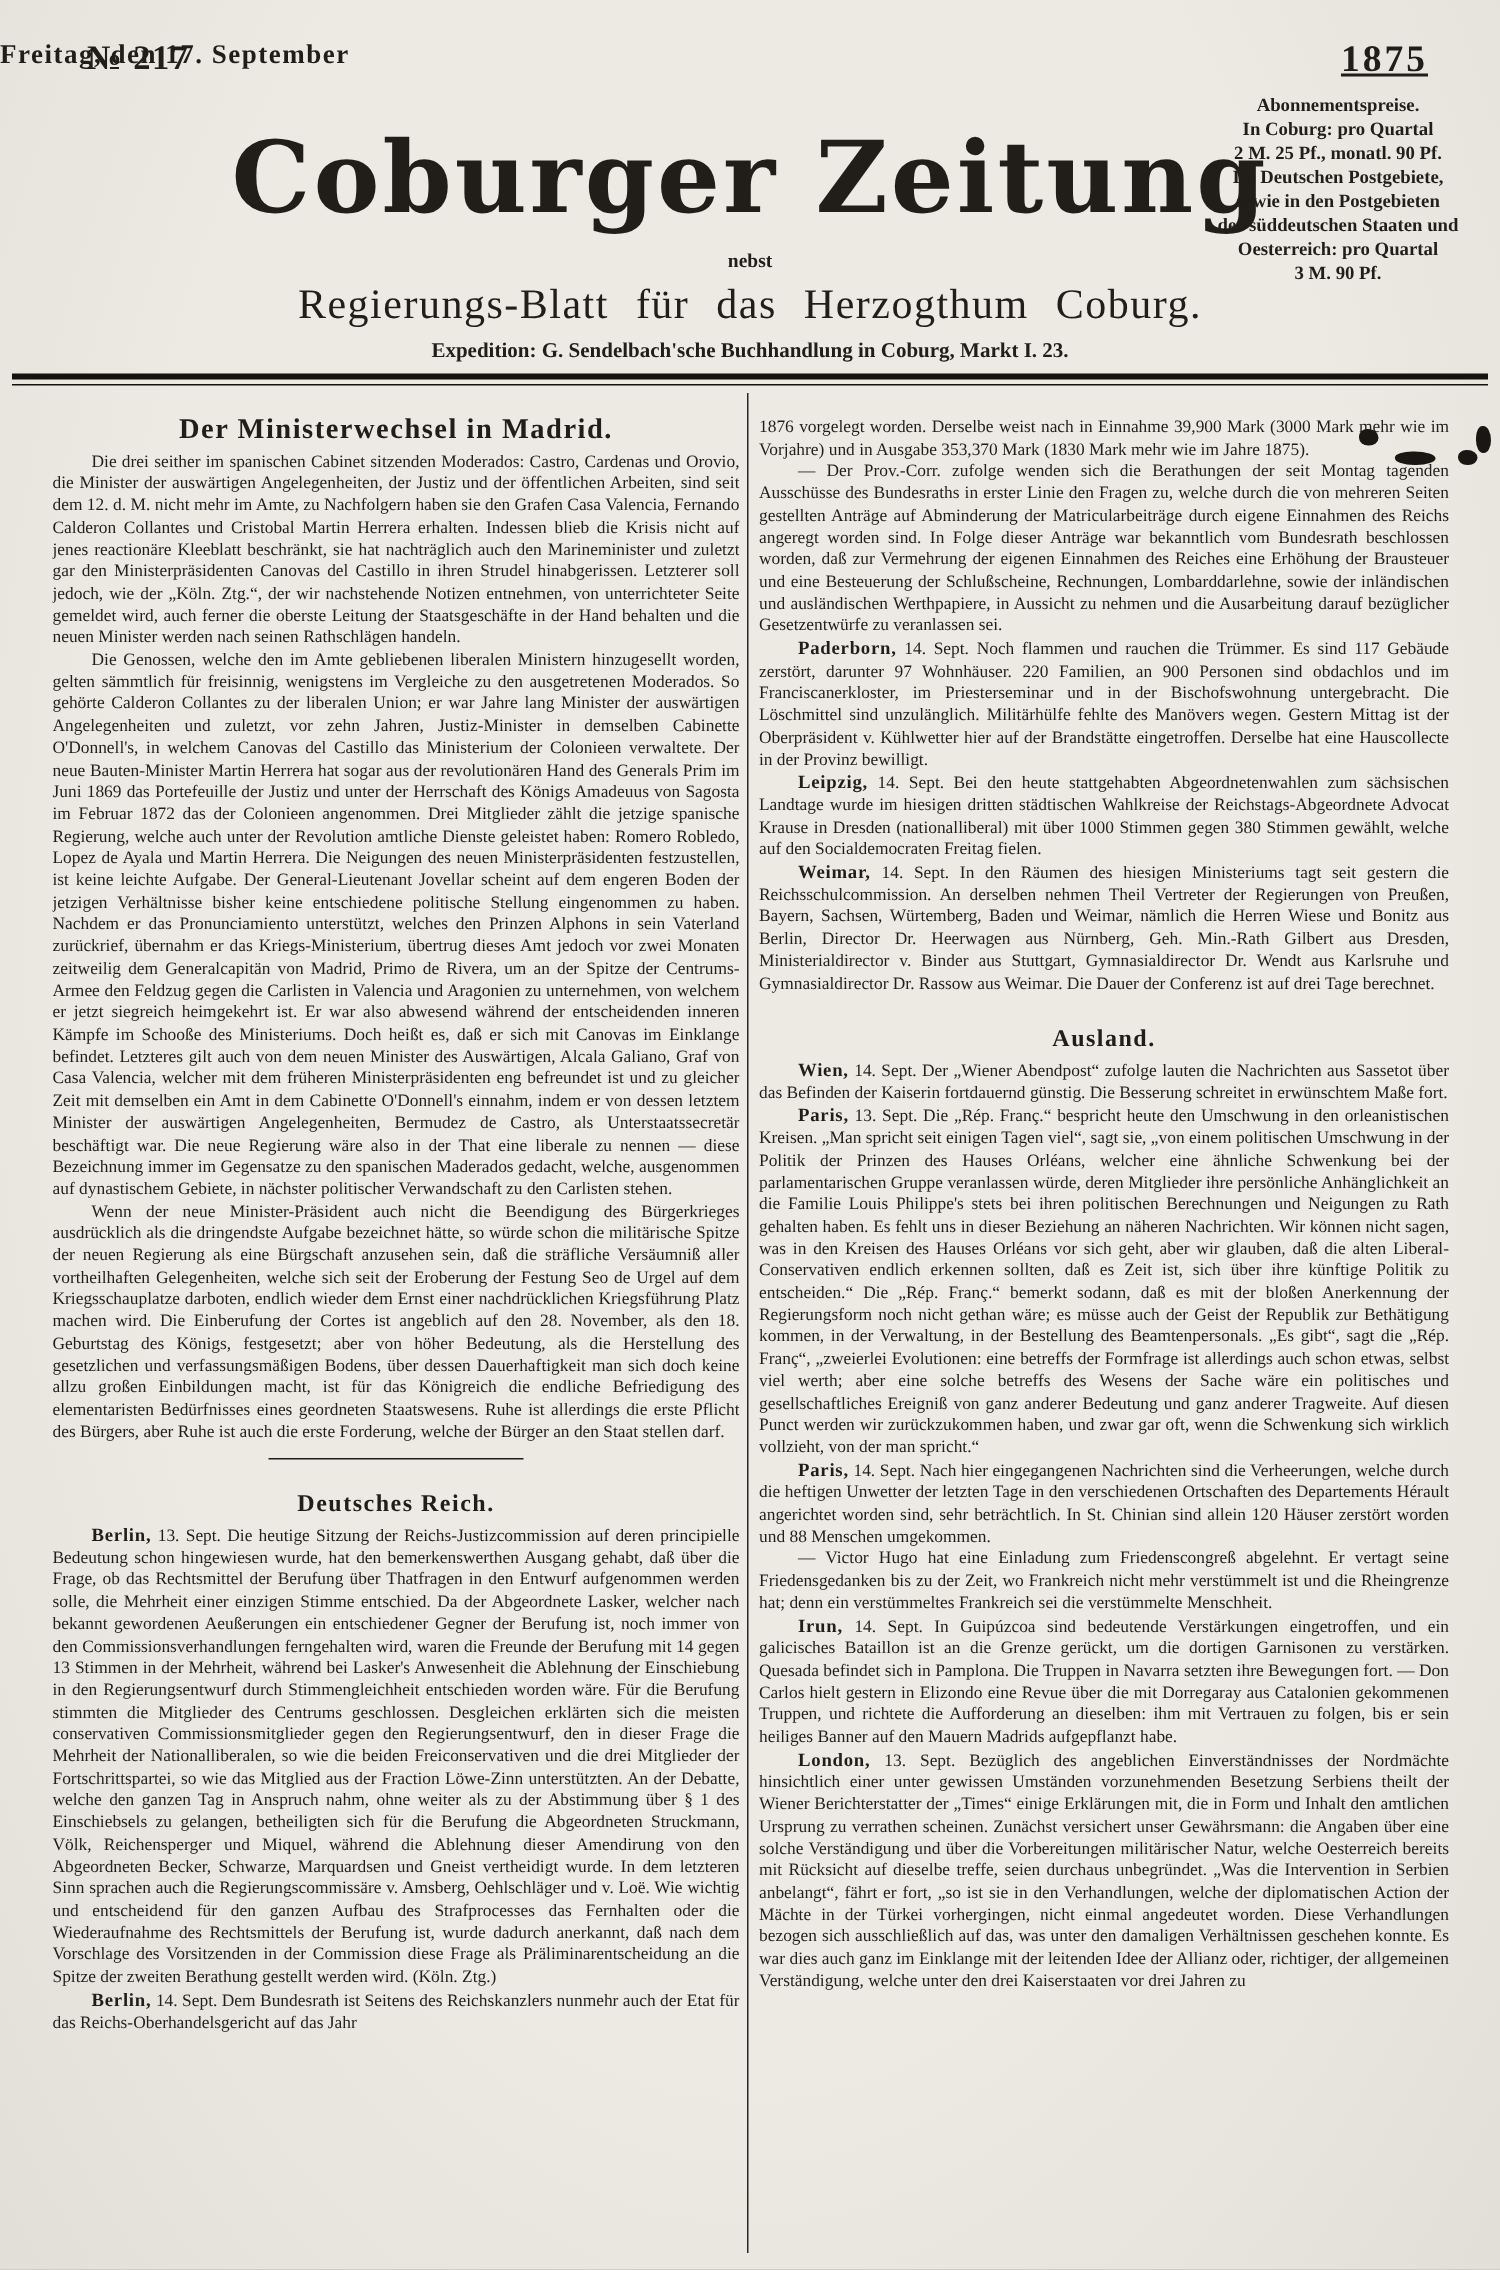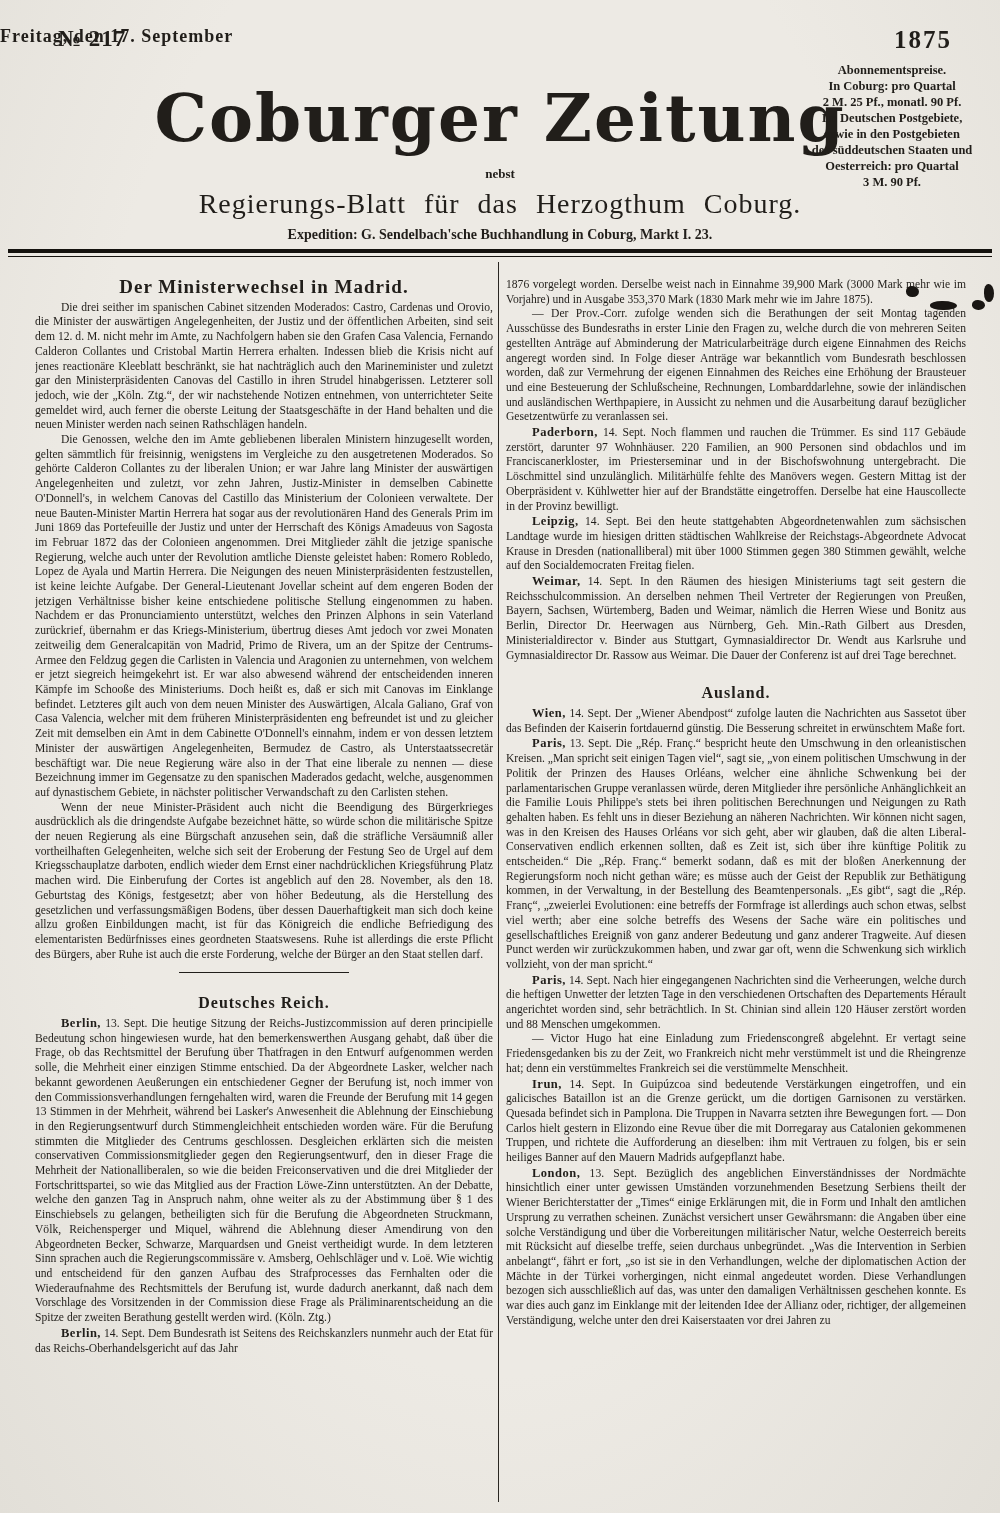--- a/index.html
+++ b/index.html
@@ -7,21 +7,21 @@
     position:relative;width:1000px;height:1513px;margin:0 auto;
     background:#e9e6e0;
     background-image:radial-gradient(ellipse at 50% 40%, #edeae4 60%, #e2dfd8 100%);
     color:#211e1a;
     font-family:"Liberation Serif","DejaVu Serif",serif;
     overflow:hidden;
   }
   
   .hdr-issue{position:absolute;top:26px;left:58px;font-size:23px;font-weight:bold;letter-spacing:1px;}
   .hdr-date{position:absolute;top:26px;left:0;width:100%;text-align:left;font-size:18px;font-weight:bold;letter-spacing:1px;}
-  .hdr-year{position:absolute;top:26px;right:48px;font-size:25px;font-weight:bold;letter-spacing:2px;}
+  .hdr-year{position:absolute;top:26px;right:48px;font-size:25px;font-weight:bold;letter-spacing:2px;text-decoration:underline;}
   .notice{position:absolute;font-size:12.5px;font-weight:bold;text-align:center;line-height:16px;}
   .notice-left{top:72px;left:38px;width:228px;}
   .notice-right{top:62px;left:792px;width:200px;}
   .mini-rule{width:34px;height:2px;background:#211e1a;margin:6px auto;}
   .masthead{
     position:absolute;top:84px;left:0;width:100%;text-align:center;
     font-size:66px;font-weight:bold;letter-spacing:2px;line-height:1.05;
     font-family:"DejaVu Serif","Liberation Serif",serif;
   }
   .nebst{position:absolute;top:166px;left:0;width:100%;text-align:center;font-size:13px;font-weight:bold;}

